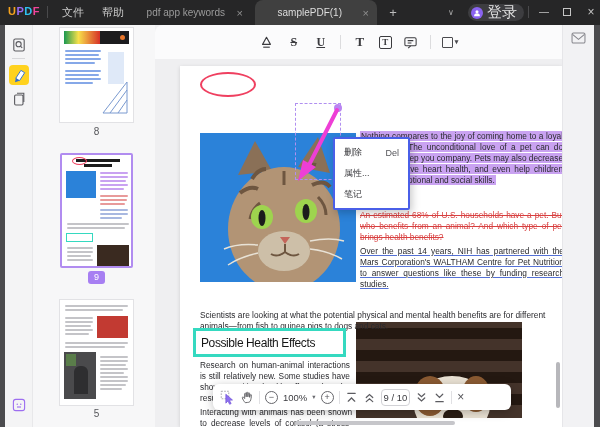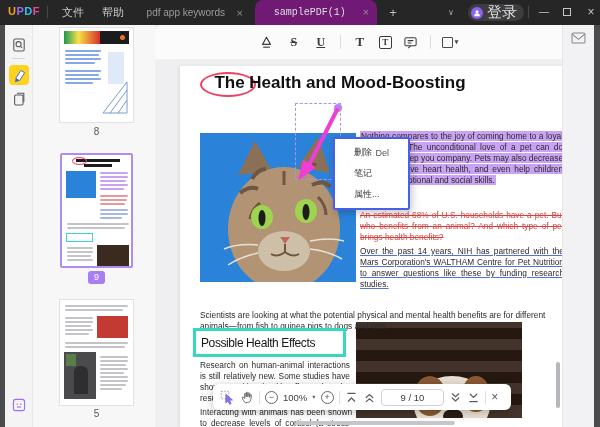--- a/index.html
+++ b/index.html
@@ -8,21 +8,21 @@
        font-family:"Liberation Sans",sans-serif;background:#f0f0f2;}
 
   
   .titlebar{position:absolute;left:0;top:0;width:600px;height:25px;background:#262627;}
   .logo{position:absolute;left:8px;top:5px;font-size:11px;font-weight:bold;letter-spacing:.5px;}
   .tdiv{position:absolute;top:6px;width:1px;height:12px;background:#4a4a4c;}
   .menu-item{position:absolute;top:0;height:43px;line-height:25px;font-size:11px;color:#c9c9c9;padding:0 6px;cursor:default;}
   .tab{position:absolute;top:0;height:25px;display:flex;align-items:center;padding:0 8px;font-size:10px;color:#9b9b9b;}
   .tab .tlabel{flex:1;text-align:center;white-space:nowrap;overflow:hidden;}
   .tab .tclose{margin-left:6px;font-size:11px;color:#8f8f8f;}
-  .tab.active{background:#701a75;border-radius:8px 8px 0 0;color:#dedede;font-family:Liberation Mono, monospace;}
+  .tab.active{background:#404040;border-radius:8px 8px 0 0;color:#dedede;}
   .newtab{position:absolute;left:384px;top:4px;width:18px;height:18px;color:#bdbdbd;font-size:13px;text-align:center;line-height:17px;}
   .tablist{position:absolute;left:443px;top:4px;width:16px;height:18px;color:#a9a9a9;font-size:8px;text-align:center;line-height:18px;}
   .login{position:absolute;left:468px;top:4px;height:17px;background:#3d3d40;border-radius:9px;display:flex;align-items:center;padding:0 7px 0 3px;gap:4px;}
   .login .av{width:12px;height:12px;border-radius:50%;background:#8a63f0;display:flex;align-items:center;justify-content:center;}
   .login .lg-label{font-size:15px;color:#e2e2e2;}
   .winbtn{position:absolute;top:0;height:25px;width:22px;text-align:center;line-height:24px;color:#c6c6c6;font-size:10px;}
   .winmax{position:absolute;top:8px;width:8px;height:8px;border:1px solid #c6c6c6;}
 
   
   .edge-l{position:absolute;left:0;top:25px;width:5px;height:402px;background:#4b4b4e;}
@@ -72,32 +72,32 @@
       font-size:12px;font-weight:normal;letter-spacing:-.4px;color:#161616;white-space:nowrap;background:#fff;}
   .catimg{position:absolute;left:45px;top:74px;}
   .dogimg{position:absolute;left:201px;top:263px;}
 
   
   .dash-sel{position:absolute;left:140px;top:44px;width:46px;height:77px;border:1px dashed #b08ff0;}
   .arrow-svg{position:absolute;left:135px;top:40px;}
 
   
   .ctxmenu{position:absolute;left:333px;top:137px;width:77px;background:#fff;border:2px solid #4a5fe8;border-radius:2px;
-      box-shadow:2px 3px 8px rgba(0,0,0,.22);padding:3px 10px;z-index:7;}
+      box-shadow:2px 3px 8px rgba(0,0,0,.22);padding:3px 0;z-index:7;}
   .ctxrow{height:21px;display:flex;align-items:center;justify-content:space-between;padding:0 9px;font-size:9px;color:#38383c;}
   .ctxrow .sc{color:#55555a;}
 
   
   .ftoolbar{position:absolute;left:213px;top:384px;width:298px;height:26px;background:#fff;border-radius:6px;
       box-shadow:0 2px 10px rgba(0,0,0,.25);display:flex;align-items:center;padding:0 7px;gap:5px;z-index:8;color:#55555a;}
   .f-div{width:1px;height:13px;background:#e0e0e3;}
   .zoomcirc{width:13px;height:13px;border:1.2px solid #66666b;border-radius:50%;display:flex;align-items:center;justify-content:center;font-size:9px;line-height:1;color:#55555a;}
   .zoomlbl{font-size:9.5px;color:#3c3c40;}
   .zcaret{font-size:6.5px;color:#6a6a6f;}
-  .pagebox{border:1px solid #d2d2d6;border-radius:4px;padding:2px 19px;font-size:9.5px;color:#3c3c40;white-space:nowrap;}
+  .pagebox{border:1px solid #d2d2d6;border-radius:4px;padding:2px 2px;font-size:9.5px;color:#3c3c40;white-space:nowrap;}
   .fclose{font-size:12px;color:#55555a;}
 
   
   .vthumb{position:absolute;left:556px;top:362px;width:4px;height:46px;background:#b7b7bb;border-radius:2px;z-index:6;}
   .hthumb{position:absolute;left:295px;top:421px;width:160px;height:4px;background:#c6c6ca;border-radius:2px;z-index:6;}
 
   svg{display:block;}
 </style>
 </head>
 <body>
@@ -283,21 +283,20 @@
           <path d="M1.5 2.5 L8 8 L14.5 2.5"></path>
       </svg>
     </span>
   </div>
 
   <div class="viewport">
     <div class="page"></div>
 
     <div class="ellipse-anno"></div>
     <div class="doc-title">
-      <div>The Health and Mood-Boosting</div>
     </div>
 
     <svg class="catimg" width="156" height="149" viewBox="0 0 156 149">
       <rect width="156" height="149" fill="#2b82d9"></rect>
       <path d="M38 42 L55 8 L72 38 Z" fill="#8a7057"></path>
       <path d="M98 34 L118 4 L130 40 Z" fill="#8a7057"></path>
       <ellipse cx="84" cy="96" rx="56" ry="62" fill="#b29475"></ellipse>
       <path d="M40 60 q10 -8 18 -4 M112 52 q12 -6 18 2 M52 46 q6 -10 14 -10 M104 40 q4 -10 12 -8" stroke="#6e5640" stroke-width="4" fill="none"></path>
       <path d="M60 70 q-8 6 -10 16 M118 64 q8 8 8 18 M84 38 v14" stroke="#6e5640" stroke-width="3" fill="none"></path>
       <ellipse cx="62" cy="84" rx="11" ry="12" fill="#9ed44e"></ellipse>
@@ -344,25 +343,25 @@
       <path d="M8 82 L13 61 L26 68 Z" fill="#ee3ed6"></path>
     </svg>
   </div>
 
   <div class="ctxmenu">
     <div class="ctxrow">
       <span>删除</span>
         <span class="sc">Del</span>
     </div>
     <div class="ctxrow">
+      <span>属性...</span>
+        <span class="sc"></span>
+    </div>
+    <div class="ctxrow">
       <span>笔记</span>
-        <span class="sc"></span>
-    </div>
-    <div class="ctxrow">
-      <span>属性...</span>
         <span class="sc"></span>
     </div>
   </div>
 
   <div class="ftoolbar">
     <span>
       <svg width="15" height="15" viewBox="0 0 18 18">
         <rect x="1.5" y="1.5" width="9" height="9" fill="none" stroke="#9a9aa0" stroke-width="1" stroke-dasharray="2 1.5"></rect>
         <path d="M7 5 L15 12 L11.2 12.4 L13.4 16.2 L11.6 17.2 L9.5 13.3 L7 15.8 Z" fill="#8d6ff0" stroke="#6f52d6" stroke-width="0.8"></path>
       </svg>

